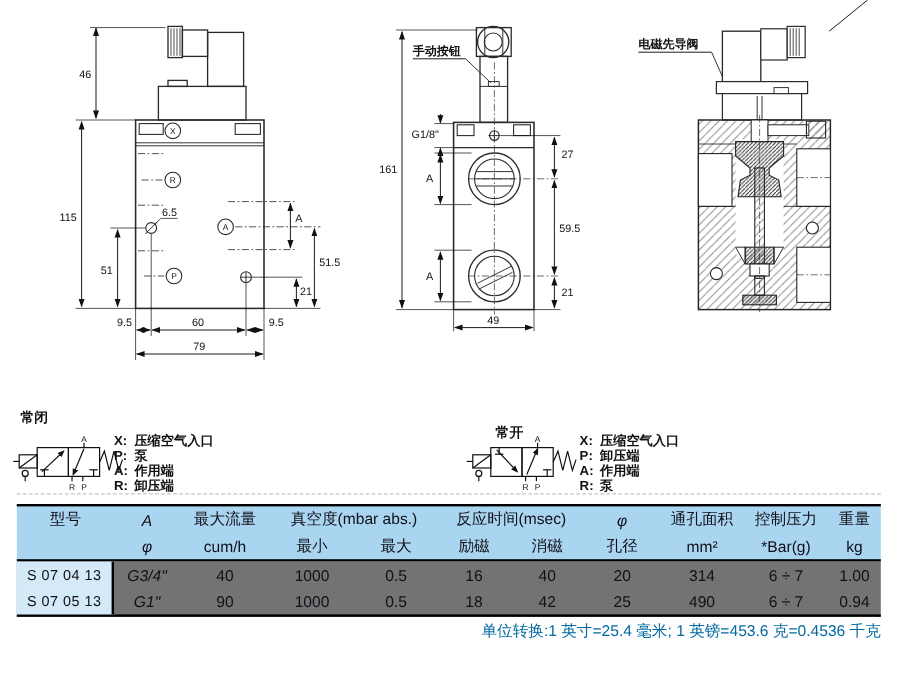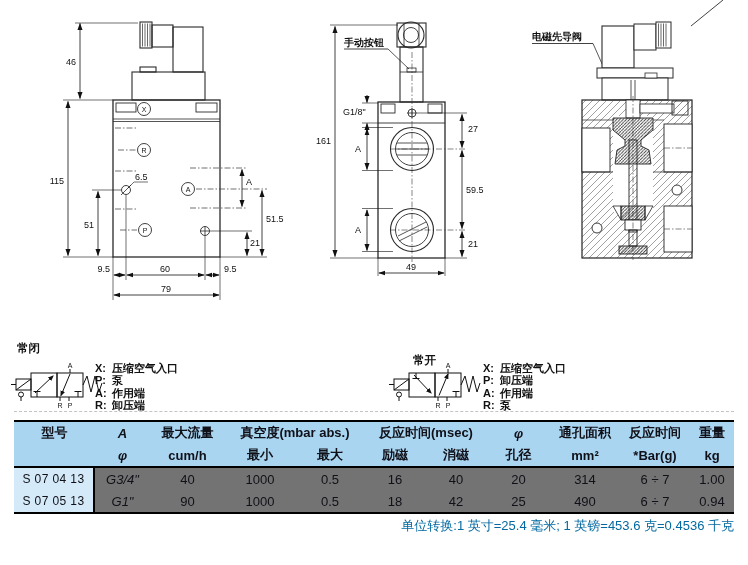--- a/index.html
+++ b/index.html
@@ -14,21 +14,21 @@
   .legend .k{display:inline-block;width:17px;}
   .dash-sep{position:absolute;left:14px;top:411px;width:720px;border-top:1px dashed #c3c3c3;}
   
   .tbl{position:absolute;left:14px;top:420px;width:720px;}
   .thead{display:grid;grid-template-columns:81px 55px 75px 70px 70px 60px 62px 63px 70px 70px 44px;
          grid-auto-rows:22px;background:var(--header-bg,#a9d5f1);
          border-top:2px solid var(--tbl-border,#000);border-bottom:2px solid var(--tbl-border,#000);}
   .tbody{display:grid;grid-template-columns:81px 55px 75px 70px 70px 60px 62px 63px 70px 70px 44px;
          grid-auto-rows:22px;border-bottom:2px solid var(--tbl-border,#000);background:#737373;}
   .hc,.dc{display:flex;align-items:center;justify-content:center;font-size:13px;color:#101018;}
-  .hc{font-weight:bold;}
+  .hc{font-weight:normal;}
   .r1{grid-row:1}.r2{grid-row:2}
   .c1{grid-column:1}.c2{grid-column:2}.c3{grid-column:3}.c4{grid-column:4}.c5{grid-column:5}
   .c6{grid-column:6}.c7{grid-column:7}.c8{grid-column:8}.c9{grid-column:9}.c10{grid-column:10}.c11{grid-column:11}
   .c45{grid-column:4/6}.c67{grid-column:6/8}
   .it{font-style:italic;}
   .model-cell{background:var(--model-bg,#d4eaf8);border-right:2px solid var(--tbl-border,#000);
               font-size:12px;letter-spacing:.4px;}
   .footer{position:absolute;left:14px;top:517px;width:720px;text-align:right;
           font-size:13px;color:#0369a1;}
 </style>
@@ -341,21 +341,21 @@
 
   <div class="tbl">
     <div class="thead">
       <div class="hc r1 c1">型号</div>
       <div class="hc r1 c2 it">A</div>
       <div class="hc r1 c3">最大流量</div>
       <div class="hc r1 c67">反应时间(msec)</div>
       <div class="hc r1 c45">真空度(mbar abs.)</div>
       <div class="hc r1 c8 it">φ</div>
       <div class="hc r1 c9">通孔面积</div>
-      <div class="hc r1 c10">反应时间</div>
+      <div class="hc r1 c10">控制压力</div>
       <div class="hc r1 c11">重量</div>
       <div class="hc r2 c2 it">φ</div>
       <div class="hc r2 c3">cum/h</div>
       <div class="hc r2 c4">最小</div>
       <div class="hc r2 c5">最大</div>
       <div class="hc r2 c6">励磁</div>
       <div class="hc r2 c7">消磁</div>
       <div class="hc r2 c8">孔径</div>
       <div class="hc r2 c9">mm²</div>
       <div class="hc r2 c10">*Bar(g)</div>

